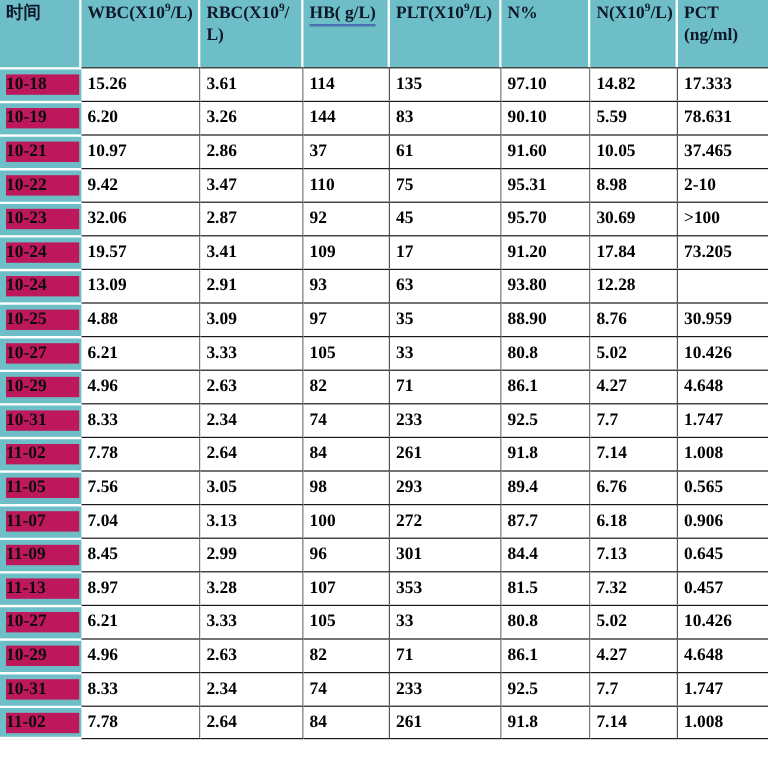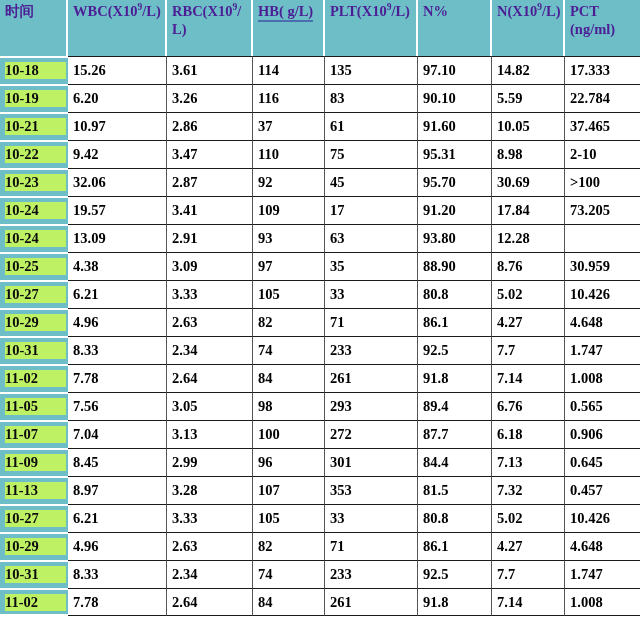--- a/index.html
+++ b/index.html
@@ -24,21 +24,21 @@
   #lab-table col.c-rbc   { width: 86px; }
   #lab-table col.c-hb    { width: 72px; }
   #lab-table col.c-plt   { width: 93px; }
   #lab-table col.c-npct  { width: 74px; }
   #lab-table col.c-nabs  { width: 73px; }
   #lab-table col.c-pct   { width: 75px; }
 
   
   thead th {
     background: #6dbec6;
-    color: #4c1d95;
+    color: #0f172a;
     font-weight: bold;
     font-size: 14.5px;
     line-height: 1.22;
     text-align: left;
     vertical-align: top;
     padding: 3px 2px 3px 5px;
     height: 50px;
     border: 0;
     border-right: 2px solid #ffffff;
     box-sizing: border-box;
@@ -80,21 +80,21 @@
   }
   tbody td.date-cell {
     background: #6dbec6;
     color: #0c0c0c;
     border-top: 0;
     border-right: 0;
     padding-left: 5px;
   }
   tbody td.date-cell .date-chip {
     display: block;
-    background: #bef264;
+    background: #be185d;
     margin: 0;
     padding: 0;
   }
   tbody tr td.date-cell {
     box-shadow: inset 0 2px 0 0 #ffffff;
   }
   tbody tr:first-child td.date-cell {
     box-shadow: inset 0 2px 0 0 #ffffff;
   }
   tbody tr:last-child td {
@@ -143,25 +143,25 @@
         <td>97.10</td>
         <td>14.82</td>
         <td>17.333</td>
       </tr>
       <tr>
         <td class="date-cell">
           <span class="date-chip">10-19</span>
         </td>
         <td>6.20</td>
         <td>3.26</td>
-        <td>116</td>
+        <td>144</td>
         <td>83</td>
         <td>90.10</td>
         <td>5.59</td>
-        <td>22.784</td>
+        <td>78.631</td>
       </tr>
       <tr>
         <td class="date-cell">
           <span class="date-chip">10-21</span>
         </td>
         <td>10.97</td>
         <td>2.86</td>
         <td>37</td>
         <td>61</td>
         <td>91.60</td>
@@ -213,21 +213,21 @@
         <td>93</td>
         <td>63</td>
         <td>93.80</td>
         <td>12.28</td>
         <td></td>
       </tr>
       <tr>
         <td class="date-cell">
           <span class="date-chip">10-25</span>
         </td>
-        <td>4.38</td>
+        <td>4.88</td>
         <td>3.09</td>
         <td>97</td>
         <td>35</td>
         <td>88.90</td>
         <td>8.76</td>
         <td>30.959</td>
       </tr>
       <tr>
         <td class="date-cell">
           <span class="date-chip">10-27</span>

